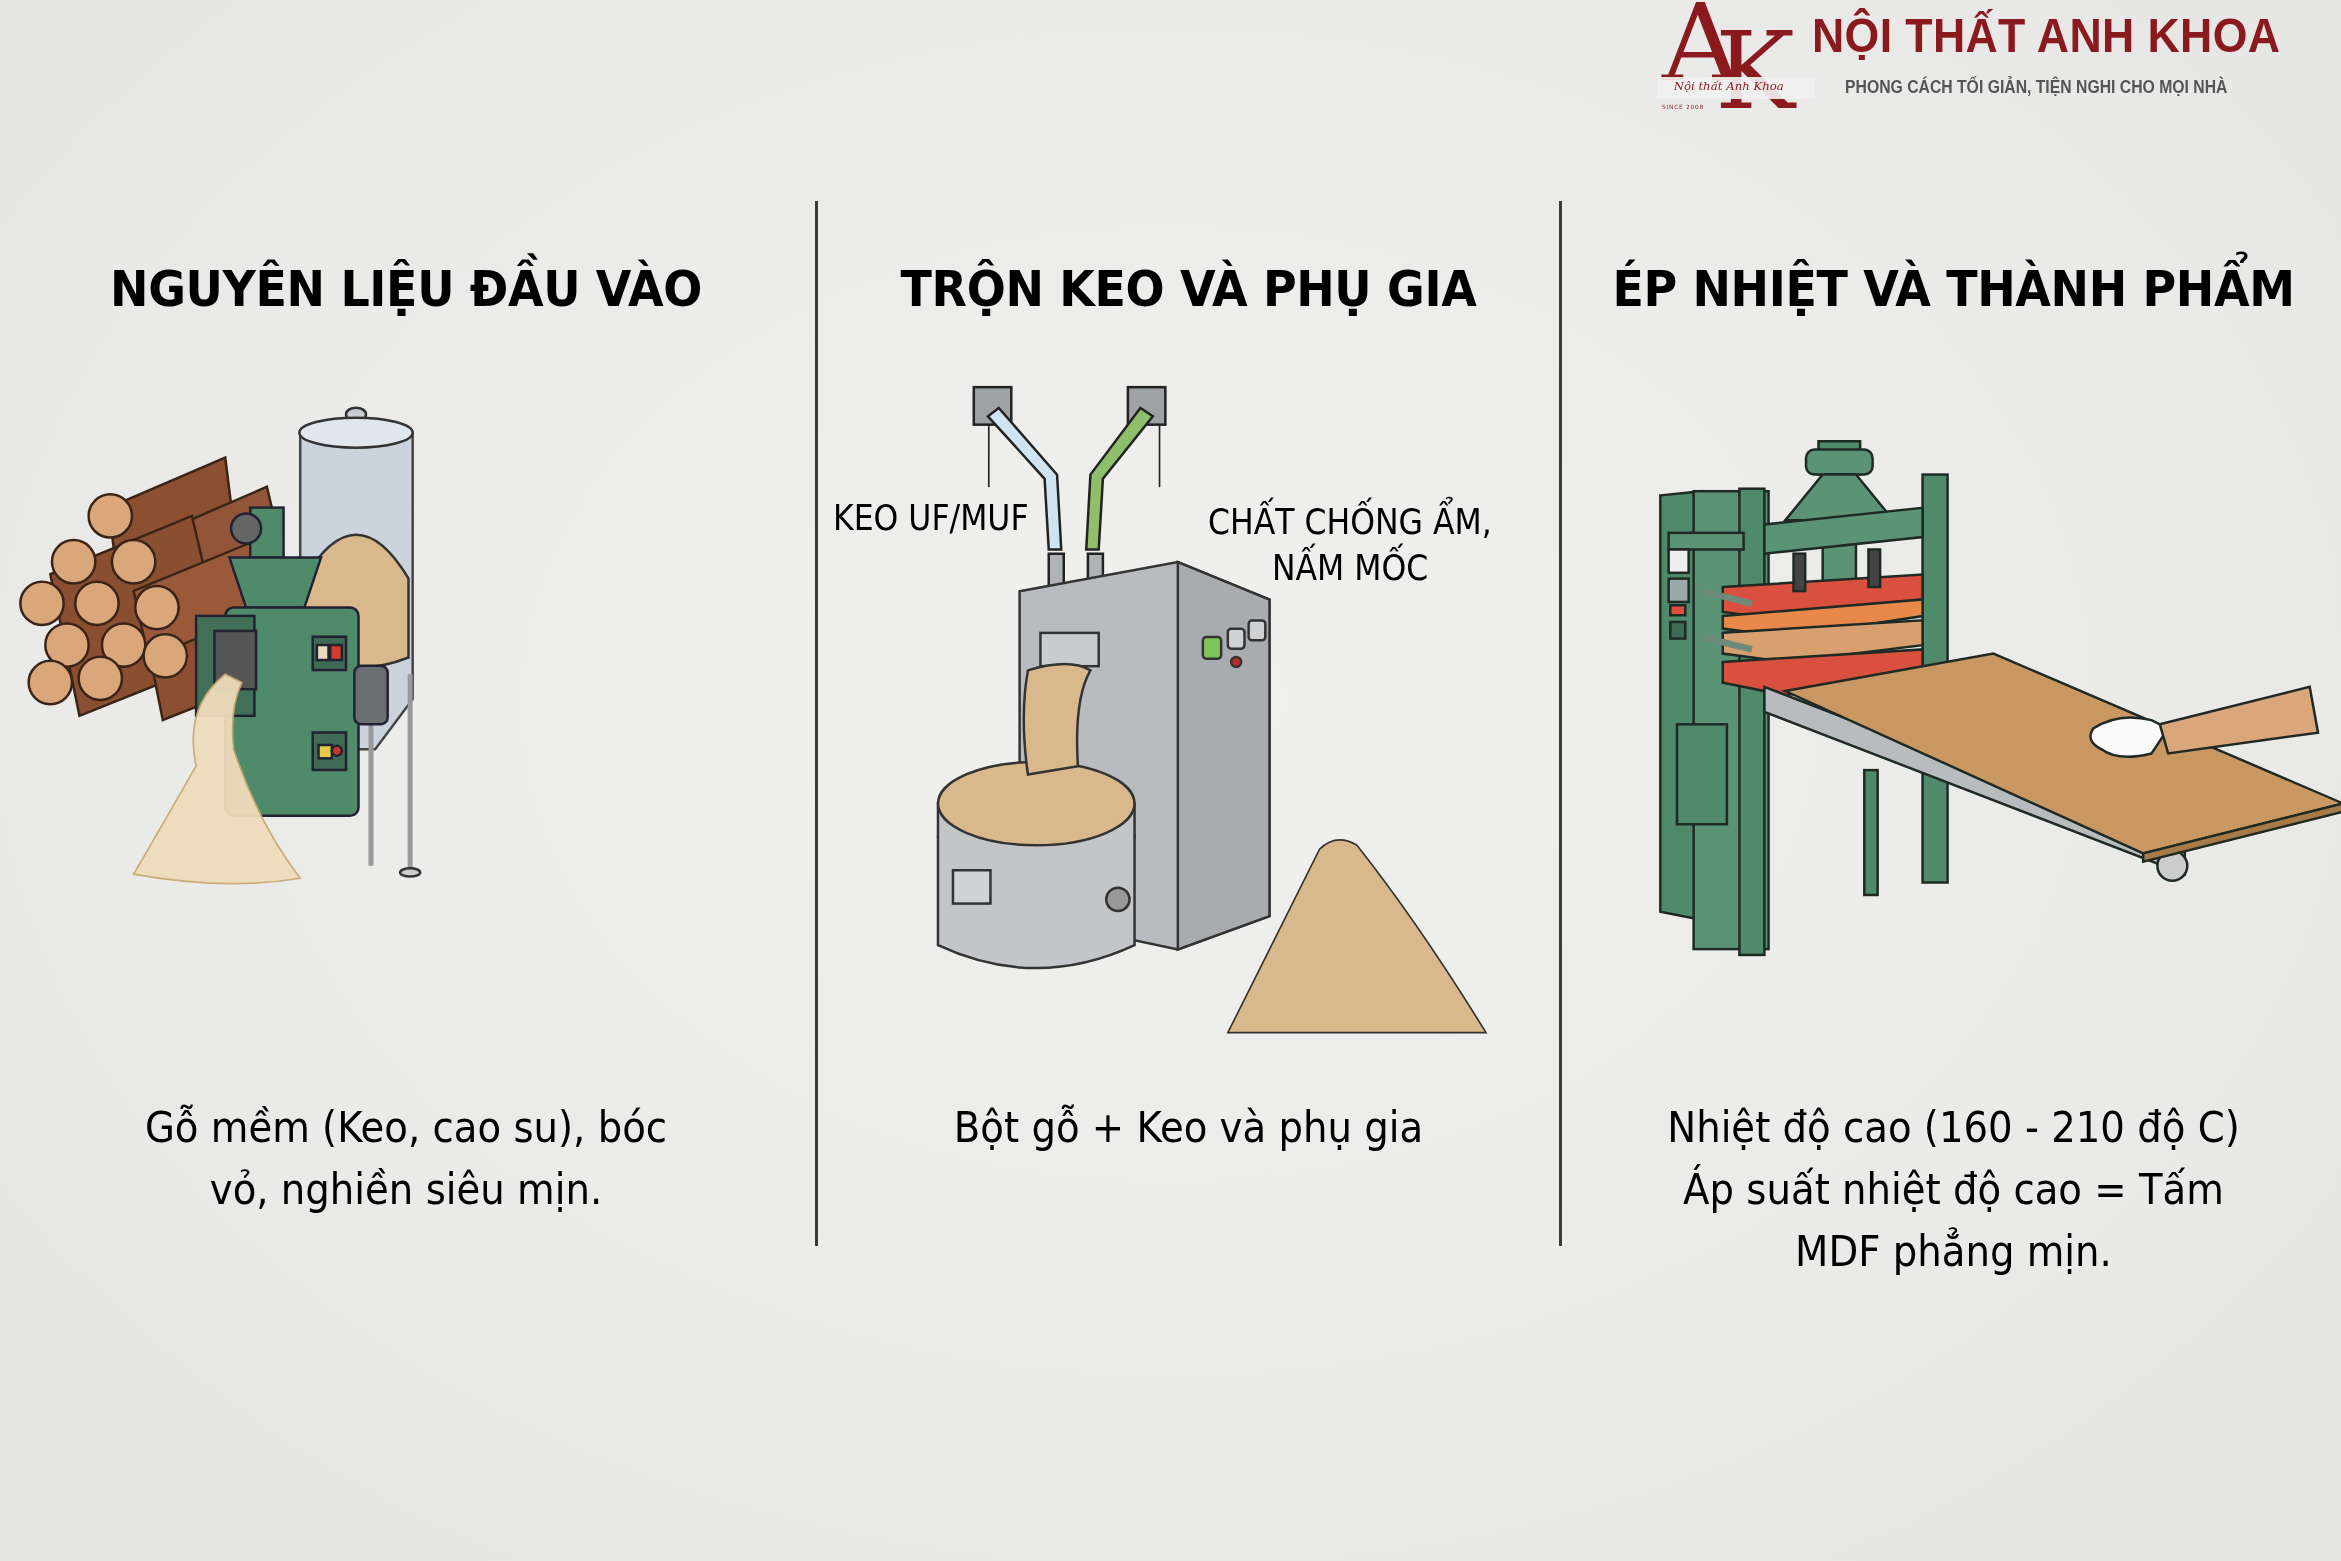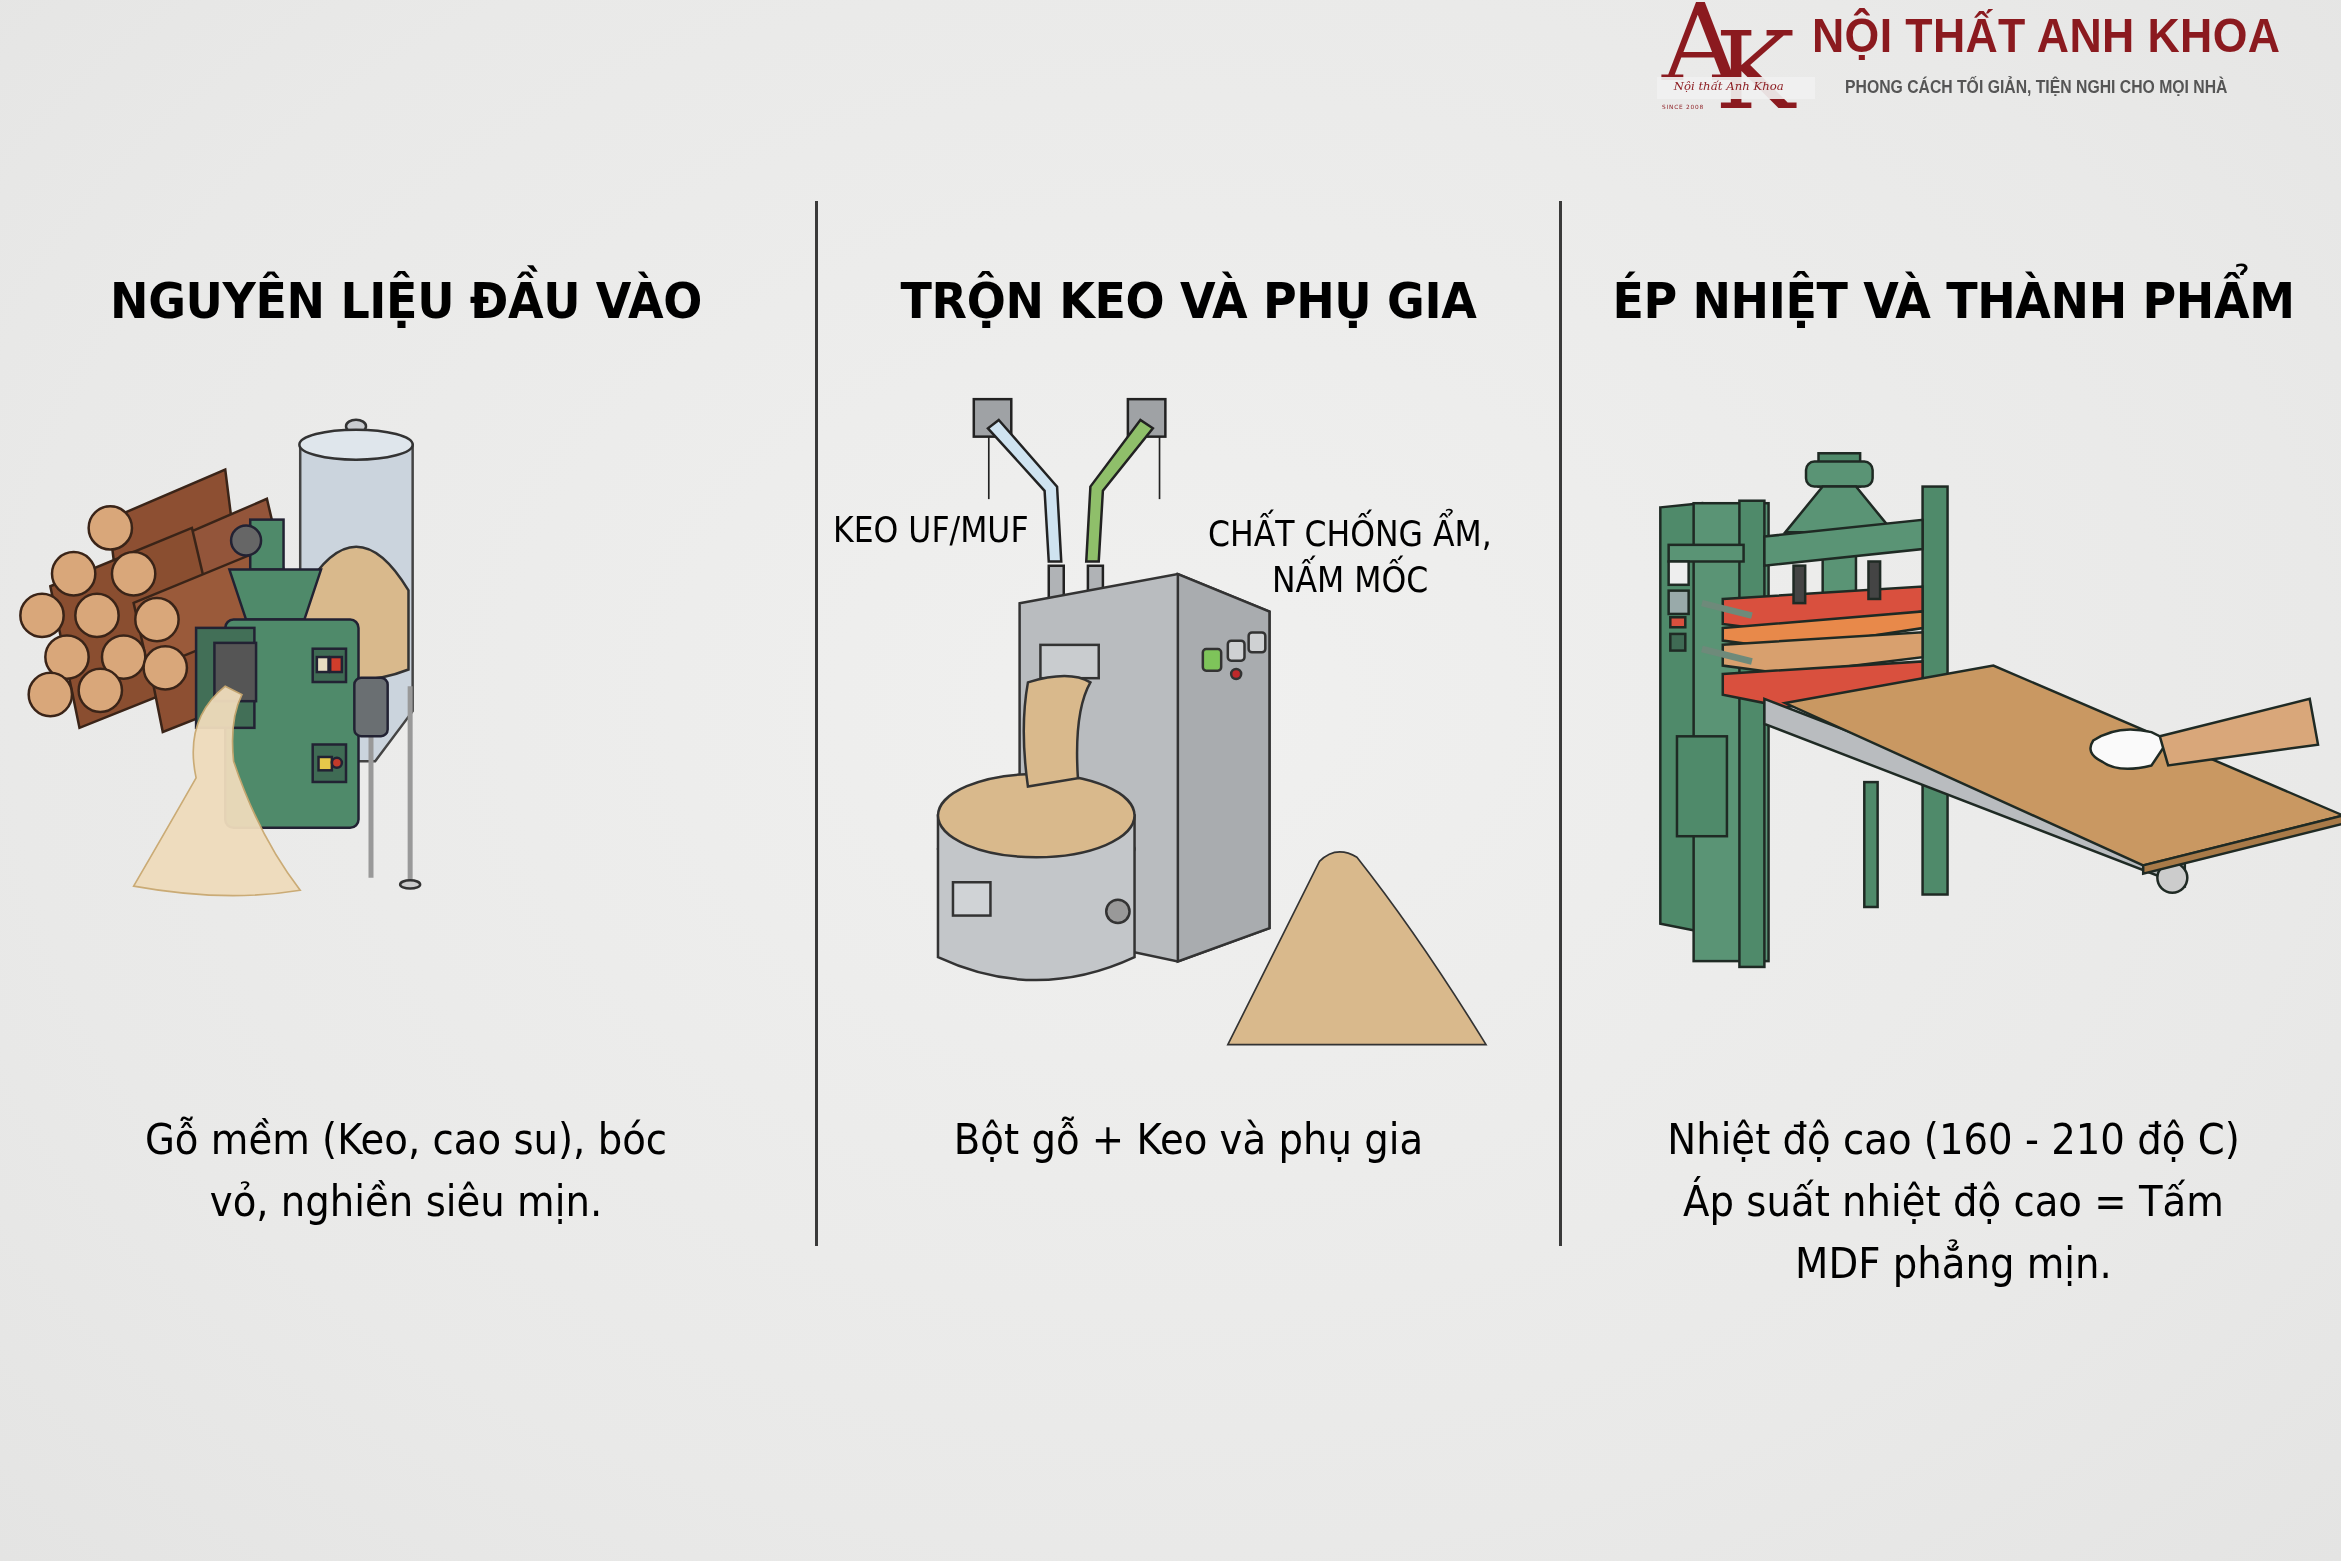--- a/index.html
+++ b/index.html
@@ -11,21 +11,21 @@
   .mono-a{position:absolute;left:5px;top:-10px;font-family:"DejaVu Serif","Liberation Serif",serif;font-size:107px;color:#8b1a1f;line-height:1;}
   .mono-k{position:absolute;left:58px;top:18.3px;font-family:"DejaVu Serif","Liberation Serif",serif;font-size:107px;color:#8b1a1f;line-height:1;}
   .mono-band{position:absolute;left:0;top:77px;width:158px;height:21.6px;background:rgba(240,240,240,.92);}
   .mono-script{position:absolute;left:16.7px;top:79px;font-family:"DejaVu Serif","Liberation Serif",serif;font-style:italic;font-size:11.7px;color:#8b1a1f;}
   .mono-since{position:absolute;left:5px;top:104px;font-size:5.8px;letter-spacing:0.8px;color:#8b1a1f;}
   .brand-title{position:absolute;left:155px;top:11.7px;font-family:"Liberation Sans",sans-serif;font-weight:bold;font-size:48px;color:#8b1a1f;letter-spacing:0.4px;white-space:nowrap;line-height:1;transform:scaleX(0.93);transform-origin:left;}
   .brand-sub{position:absolute;left:188px;top:77px;font-family:"Liberation Sans",sans-serif;font-weight:bold;font-size:17.5px;color:#555;white-space:nowrap;transform:scaleX(0.9);transform-origin:left;}
   
   .divider{position:absolute;width:2.5px;background:#3a3a3a;top:201px;height:1045px;}
   
-  .col{position:absolute;top:12px;height:1484px;}
+  .col{position:absolute;top:0;height:1484px;}
   .heading{position:absolute;top:260px;left:0;width:100%;text-align:center;font-family:"DejaVu Sans","Liberation Sans",sans-serif;font-weight:bold;font-size:50px;letter-spacing:-0.4px;white-space:nowrap;transform:scaleX(0.92);}
   .desc{position:absolute;left:0;width:100%;text-align:center;font-size:42px;line-height:62px;transform:scaleX(0.92);}
   .illus{position:absolute;}
   .label{position:absolute;font-size:35px;line-height:47px;white-space:nowrap;transform:scaleX(0.9);transform-origin:left;}
 </style>
 </head>
 <body>
 
 <div class="bg"></div>
 

